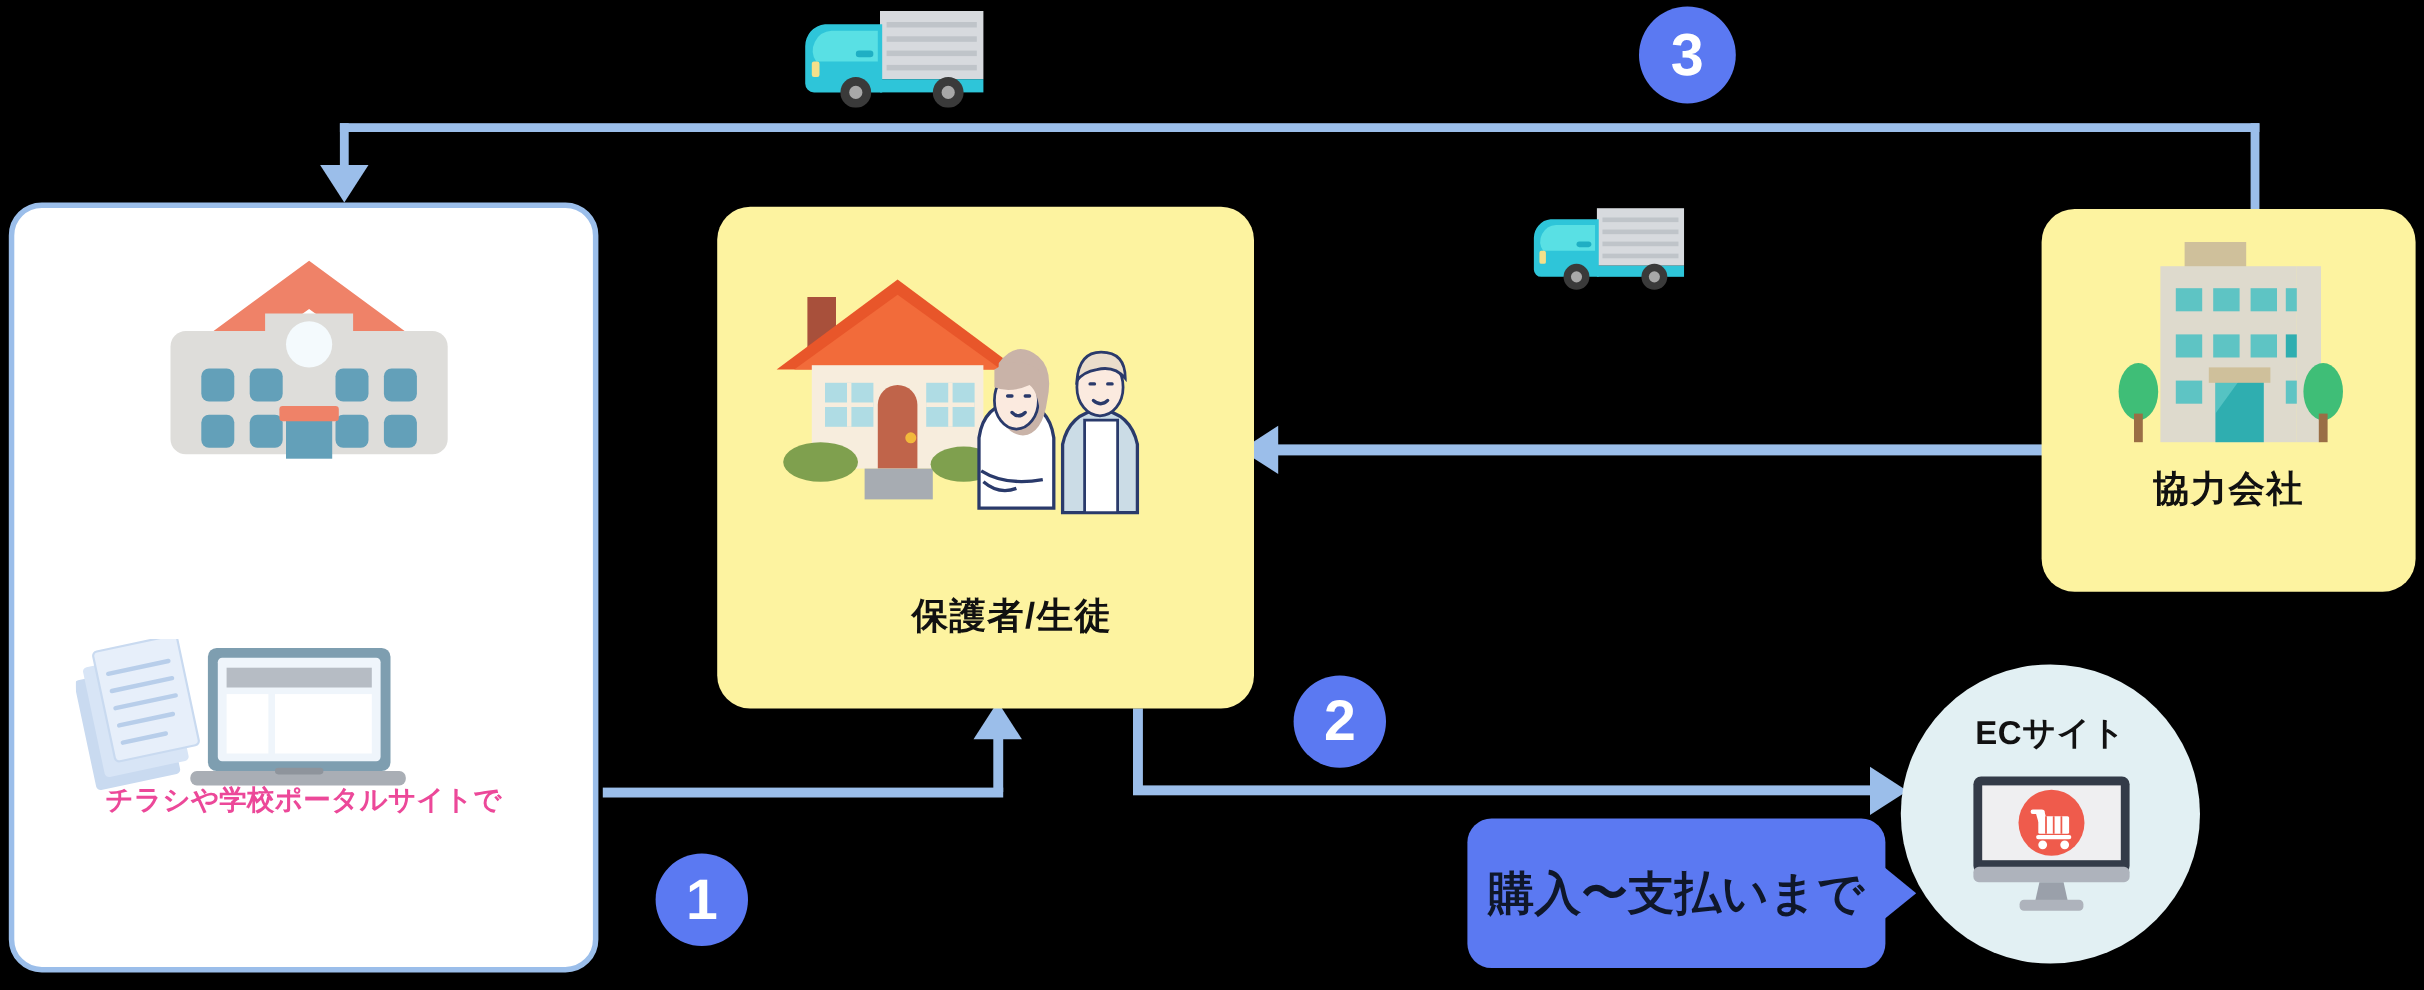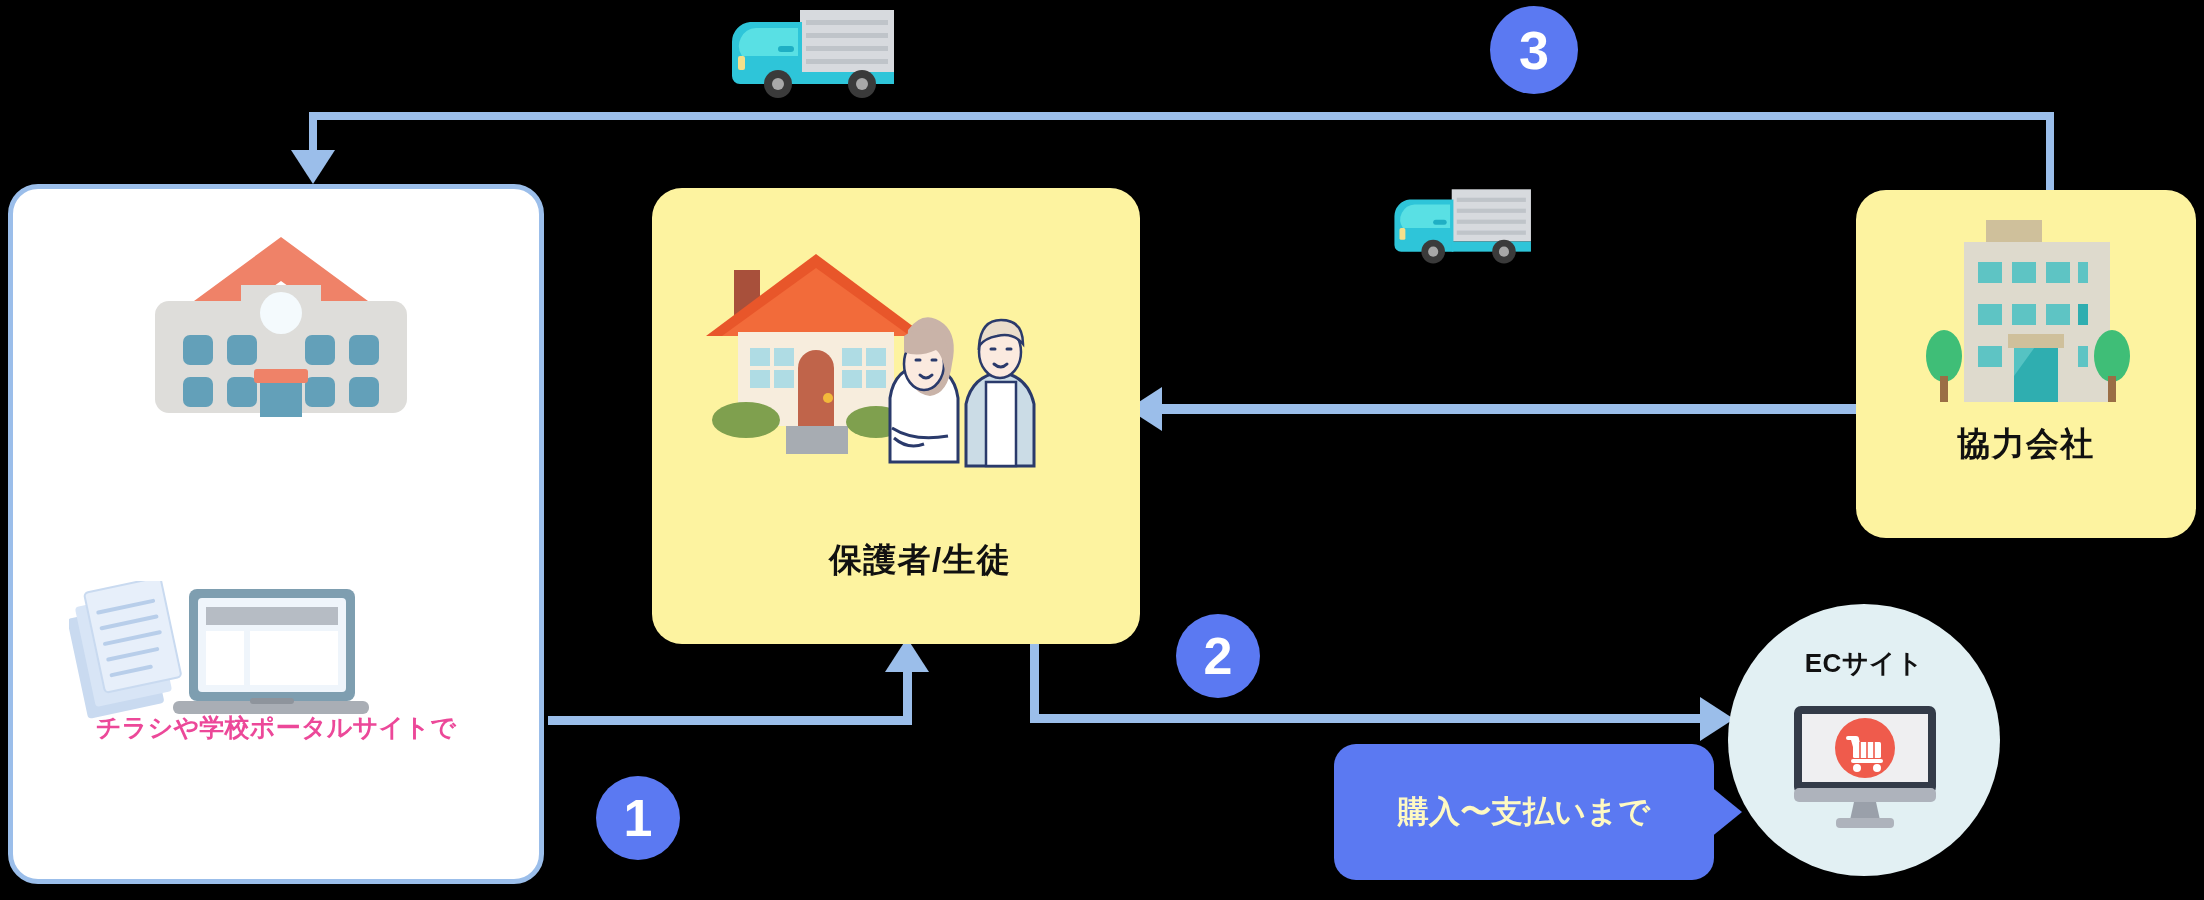--- a/index.html
+++ b/index.html
@@ -45,29 +45,29 @@
     font-weight:bold;line-height:1;
   }
 
   
   .ec-circle{
     position:absolute;left:1728px;top:604px;width:272px;height:272px;border-radius:50%;
     background:#E2F0F3;
   }
   .ec-label{
     position:absolute;left:0;right:0;top:42px;text-align:center;
-    font-size:26px;font-weight:bold;color:#111;letter-spacing:.02em;
+    font-size:30px;font-weight:bold;color:#111;letter-spacing:.02em;
   }
 
   
   .bubble{
     position:absolute;left:1334px;top:744px;width:380px;height:136px;
     background:#5B79F2;border-radius:22px;
     display:flex;flex-direction:row;align-items:center;justify-content:center;
-    color:#fef9c3;font-weight:bold;font-size:31px;line-height:1.32;letter-spacing:.01em;
+    color:#0f172a;font-weight:bold;font-size:42px;line-height:1.32;letter-spacing:.01em;
   }
   .bubble:after{
     content:"";position:absolute;right:-28px;top:50%;transform:translateY(-50%);
     width:0;height:0;border-top:26px solid transparent;border-bottom:26px solid transparent;
     border-left:32px solid #5B79F2;
   }
 
   
   .icon-wrap{position:absolute;}
 </style>

